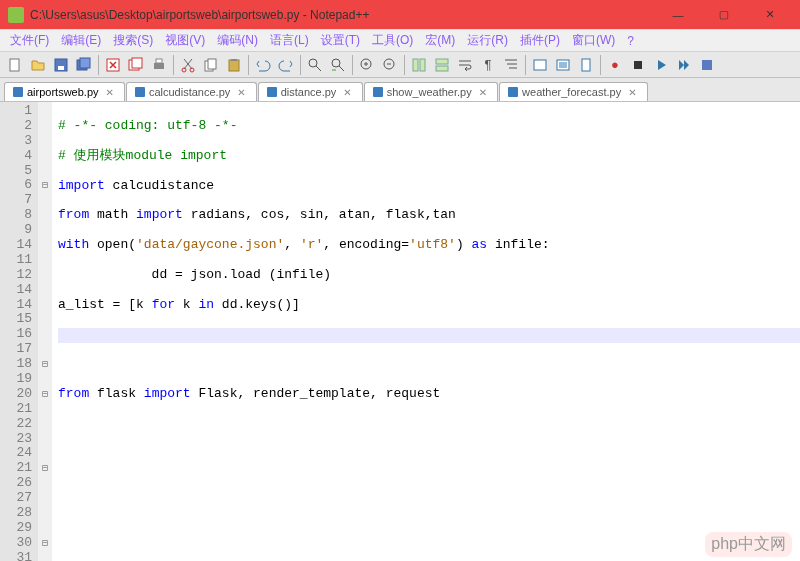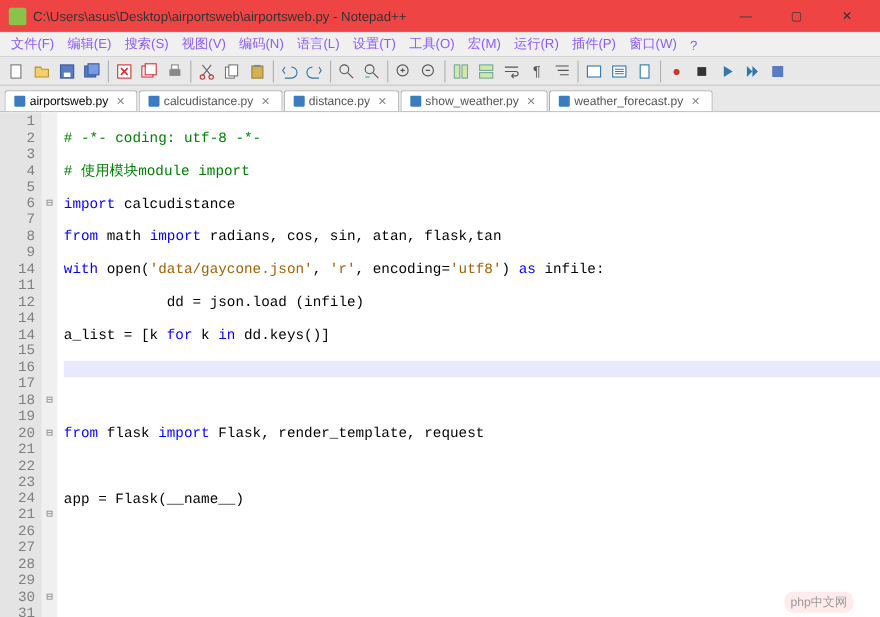--- a/index.html
+++ b/index.html
@@ -24,21 +24,21 @@
   .gutter { width: 38px; background: #e4e4e4; text-align: right; padding: 2px 6px 2px 0; color: #808080; user-select: none; }
   .gutter .ln { height: 14.9px; }
   .fold { width: 14px; background: #f0f0f0; padding: 2px 0; color: #808080; }
   .fold .fm { height: 14.9px; display:flex; align-items:center; justify-content:center; font-size:10px; }
   .code { flex: 1; padding: 2px 0 2px 6px; white-space: pre; overflow: hidden; color: #000; }
   .code .line { height: 14.9px; }
   .code .highlight { background: #e8e8ff; display:block; }
   .kw { color: #0000ff; font-weight: normal; }
   .st { color: #a16207; }
   .cm { color: #008000; }
-  .watermark { position:absolute; right:24px; bottom:4px; font-size:11px; color:#999; background:rgba(255,100,80,0.12); padding:2px 6px; border-radius:8px;margin-top:40px; }
+  .watermark { position:absolute; right:8px; bottom:4px; font-size:16px; color:#999; background:rgba(255,100,80,0.12); padding:2px 6px; border-radius:8px;margin-top:40px; }
 </style>
 </head>
 <body>
 
 <div class="titlebar">
   <span class="titlebar-icon"></span>
   <span class="titlebar-text">C:\Users\asus\Desktop\airportsweb\airportsweb.py - Notepad++</span>
   <div class="winbtns">
     <div class="winbtn">—</div>
     <div class="winbtn">▢</div>
@@ -328,21 +328,20 @@
 <div class="line"><span class="cm"># 使用模块module import</span></div>
 <div class="line"><span class="kw">import</span><span> calcudistance</span></div>
 <div class="line"><span class="kw">from</span><span> math </span><span class="kw">import</span><span> radians, cos, sin, atan, flask,tan</span></div>
 <div class="line"><span class="kw">with</span><span> open(</span><span class="st">'data/gaycone.json'</span><span>, </span><span class="st">'r'</span><span>, encoding=</span><span class="st">'utf8'</span><span>) </span><span class="kw">as</span><span> infile:</span></div>
 <div class="line"><span>            dd = json.load (infile)</span></div>
 <div class="line"><span>a_list = [k </span><span class="kw">for</span><span> k </span><span class="kw">in</span><span> dd.keys()]</span></div>
 <div class="line highlight"><span></span></div>
 <div class="line"><span></span></div>
 <div class="line"><span class="kw">from</span><span> flask </span><span class="kw">import</span><span> Flask, render_template, request</span></div>
 <div class="line"><span></span></div>
-<div class="line"><span>app = Flask(__name__)</span></div>
 <div class="line"><span></span></div>
 
 
 
 
 
 
 
 
 

